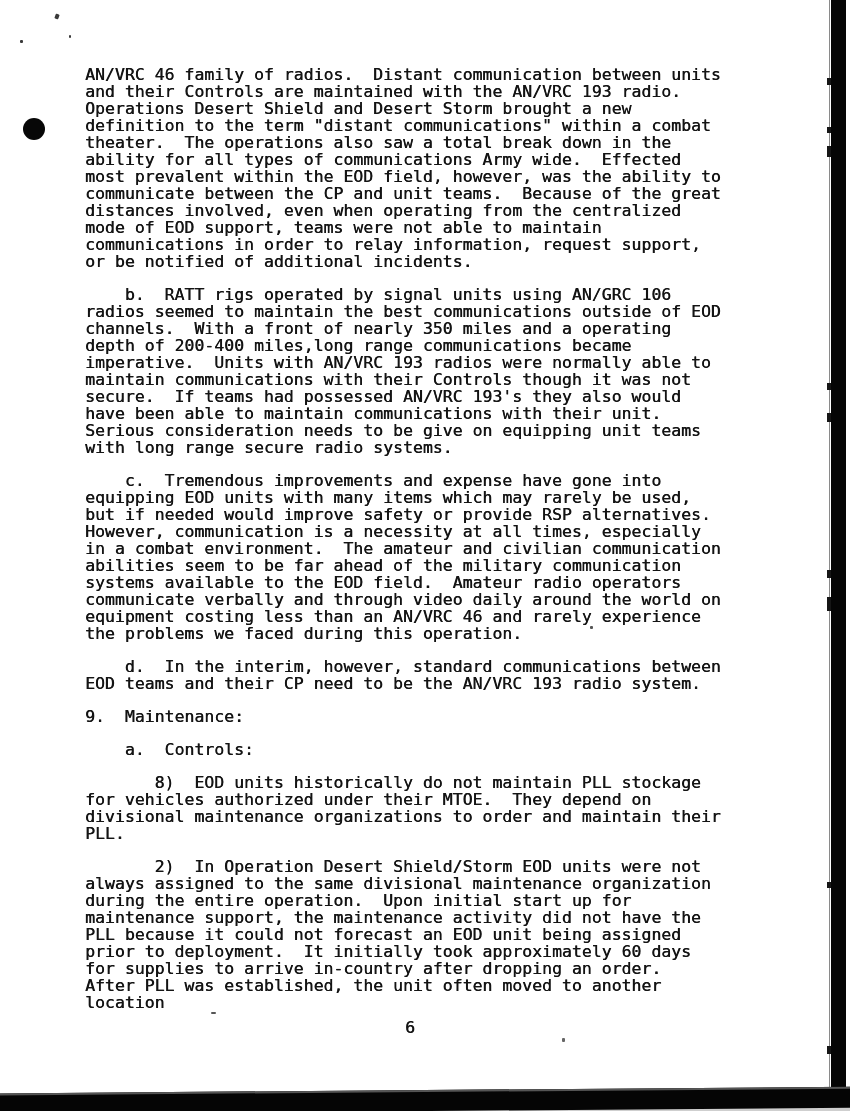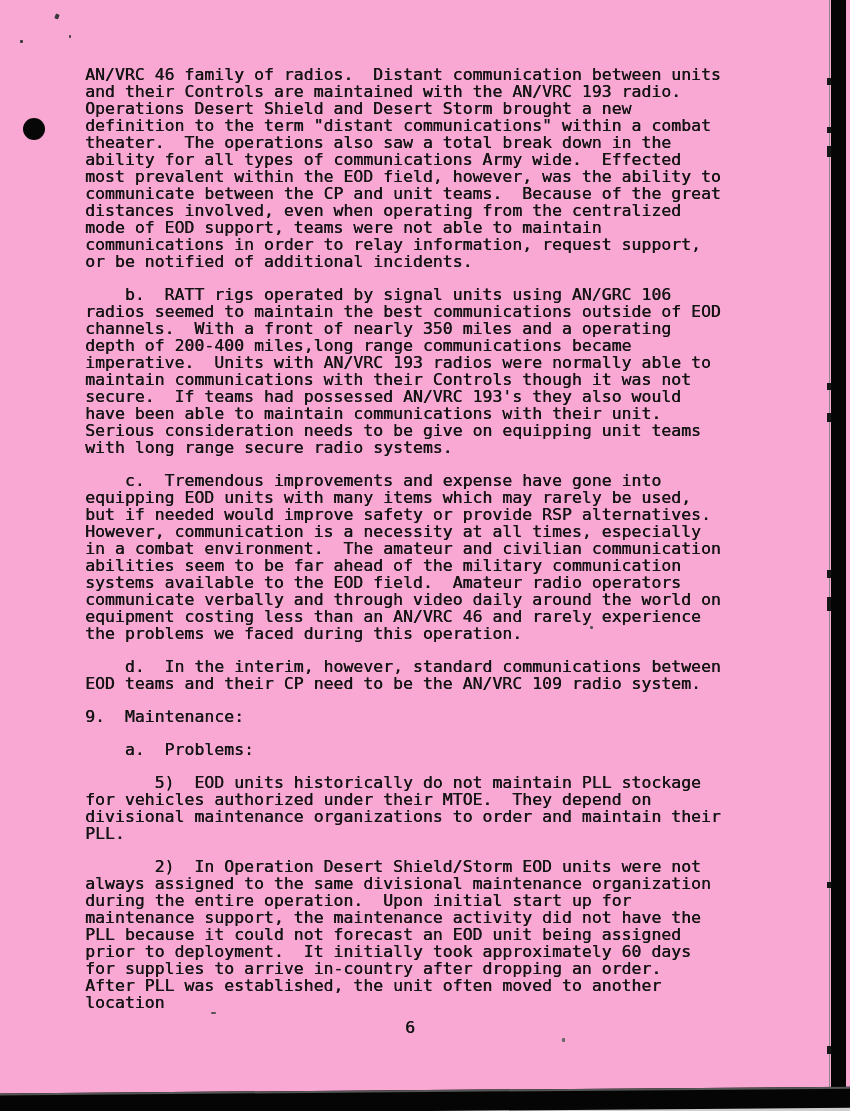--- a/index.html
+++ b/index.html
@@ -1,20 +1,20 @@
 <!DOCTYPE html>
 <html><head>
 <meta charset="utf-8">
 <style>
   html, body { margin: 0; padding: 0; background: #e8e8e8; }
   .page {
     position: relative;
     width: 850px;
     height: 1111px;
-    background: #f9a8d4;
+    background: #ffffff;
     overflow: hidden;
     font-family: "DejaVu Sans Mono", monospace;
   }
   .doc {
     position: absolute;
     top: 66px;
     left: 85px;
     width: 660px;
     color: #141414;
   }
@@ -132,24 +132,24 @@
 equipping EOD units with many items which may rarely be used,
 but if needed would improve safety or provide RSP alternatives.
 However, communication is a necessity at all times, especially
 in a combat environment.  The amateur and civilian communication
 abilities seem to be far ahead of the military communication
 systems available to the EOD field.  Amateur radio operators
 communicate verbally and through video daily around the world on
 equipment costing less than an AN/VRC 46 and rarely experience
 the problems we faced during this operation.</pre>
     <pre class="para">    d.  In the interim, however, standard communications between
-EOD teams and their CP need to be the AN/VRC 109 radio system.</pre>
+EOD teams and their CP need to be the AN/VRC 193 radio system.</pre>
     <pre class="para">9.  Maintenance:</pre>
-    <pre class="para">    a.  Problems:</pre>
-    <pre class="para">       5)  EOD units historically do not maintain PLL stockage
+    <pre class="para">    a.  Controls:</pre>
+    <pre class="para">       8)  EOD units historically do not maintain PLL stockage
 for vehicles authorized under their MTOE.  They depend on
 divisional maintenance organizations to order and maintain their
 PLL.</pre>
     <pre class="para">       2)  In Operation Desert Shield/Storm EOD units were not
 always assigned to the same divisional maintenance organization
 during the entire operation.  Upon initial start up for
 maintenance support, the maintenance activity did not have the
 PLL because it could not forecast an EOD unit being assigned
 prior to deployment.  It initially took approximately 60 days
 for supplies to arrive in-country after dropping an order.

